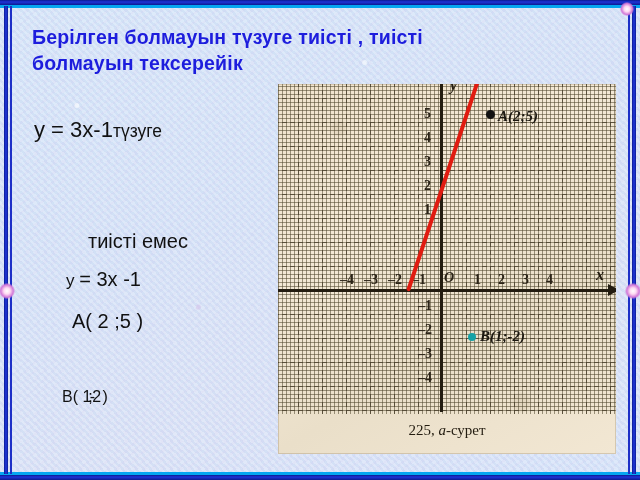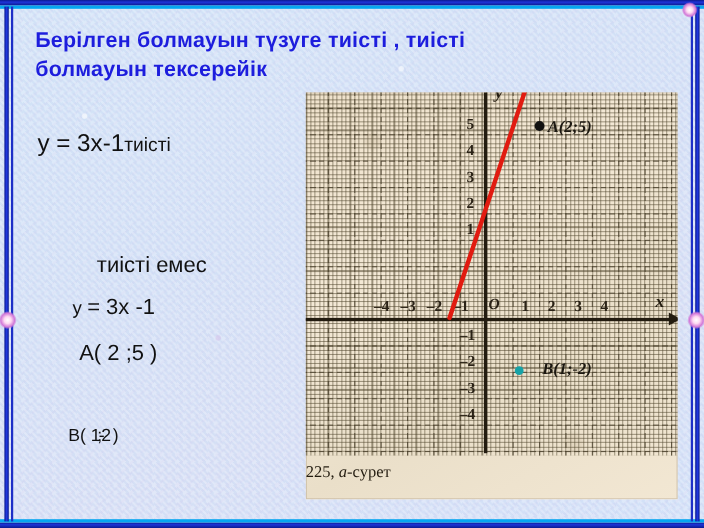--- a/index.html
+++ b/index.html
@@ -102,21 +102,21 @@
   .ax-label{position:absolute;font-family:"Liberation Serif",serif;font-style:italic;
     font-weight:700;font-size:16px;color:#231c10;}
   #lbl-y{left:172px;top:-8px;}
   #lbl-x{left:318px;top:182px;}
   .tick{position:absolute;font-family:"Liberation Serif",serif;font-weight:700;
     font-size:14px;color:#2a2216;}
   .line{position:absolute;background:#e11b10;border-radius:2px;}
   .dot{position:absolute;border-radius:50%;}
   .pt-label{position:absolute;font-family:"Liberation Serif",serif;font-weight:700;
     font-style:italic;font-size:15px;color:#1b1710;white-space:nowrap;}
-  #caption{position:absolute;left:0;top:338px;width:338px;
+  #caption{position:absolute;left:0;top:338px;width:338px;text-align:center;
     font-family:"Liberation Serif",serif;font-size:15px;color:#231c10;}
   #caption .it{font-style:italic;}
 </style>
 </head>
 <body>
 
 <div id="slide">
 
   <div class="frame-edge frame-top"></div>
   <div class="frame-edge frame-top2"></div>
@@ -126,21 +126,21 @@
   <div class="frame-edge frame-left2"></div>
   <div class="frame-edge frame-right"></div>
   <div class="frame-edge frame-right2"></div>
   <div class="spark spark-left"></div>
   <div class="spark spark-right"></div>
   <div class="spark spark-tr"></div>
 
   <div id="title">Берілген болмауын түзуге  тиісті , тиісті  болмауын  тексерейік</div>
 
   <div class="txt" id="fn-line">
-    <span class="big">у = </span><span class="big">3х-1</span><span class="small">тиісті</span>
+    <span class="big">у = </span><span class="big">3х-1</span><span class="small">түзуге</span>
   </div>
 
   <div class="txt" id="p-emes">тиісті емес</div>
 
   <div class="txt" id="eq1">
     <span>у</span>
     <span class="b">= 3х  -1</span>
   </div>
 
   <div class="txt" id="pt-a">А( 2 ;5  )</div>
@@ -211,21 +211,21 @@
       <div class="tick" style="left:244px;top:188px">3</div>
       <div class="tick" style="left:268px;top:188px">4</div>
 
       <div class="line" style="left:130px;top:205px;width:235px;height:4px;
                   transform:rotate(-71.6deg);transform-origin:0 50%;"></div>
 
       <div class="dot" style="left:208px;top:26px;width:9px;height:9px;background:#111;"></div>
       <div class="pt-label" style="left:220px;top:24px;">A(2;5)</div>
 
       <div class="dot" style="left:190px;top:249px;width:8px;height:8px;background:#16a2a6;"></div>
-      <div class="pt-label" style="left:202px;top:244px;margin-left:13px;">B(1;-2)</div>
+      <div class="pt-label" style="left:202px;top:244px;">B(1;-2)</div>
     </div>
 
     <div id="caption">
       <span>225,</span>
       <span class="it">а</span><span>-сурет</span>
     </div>
   </div>
 
 </div>
 

